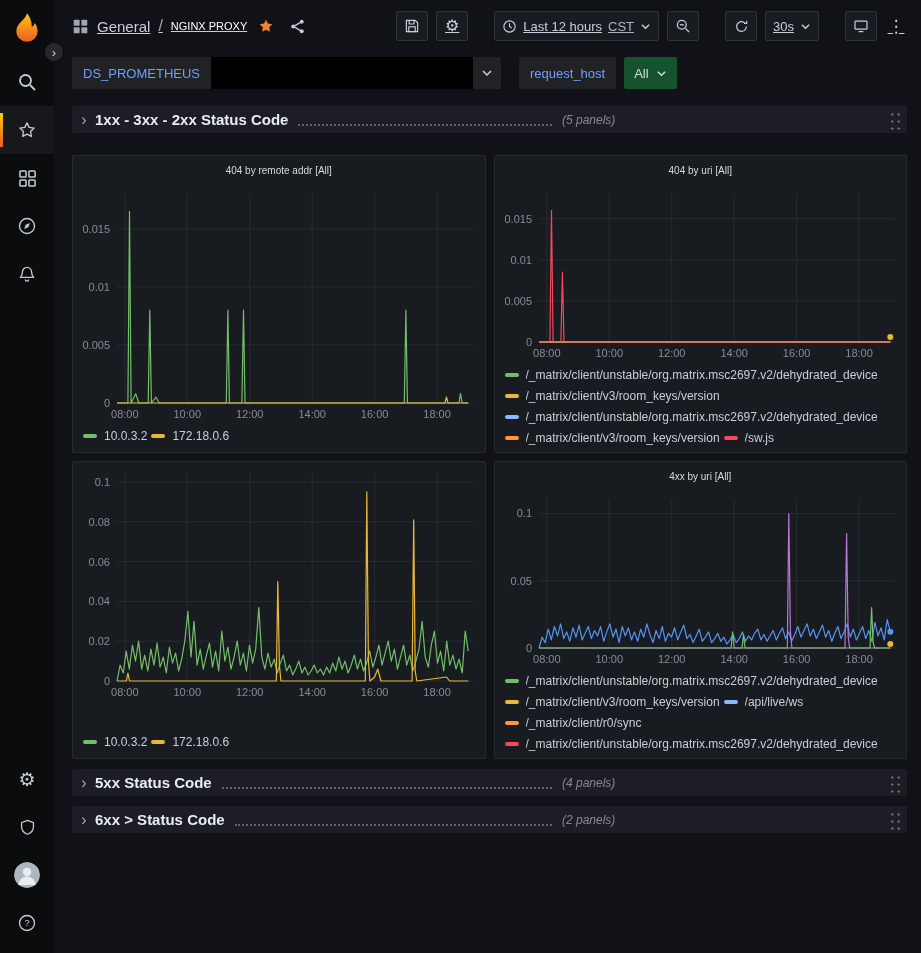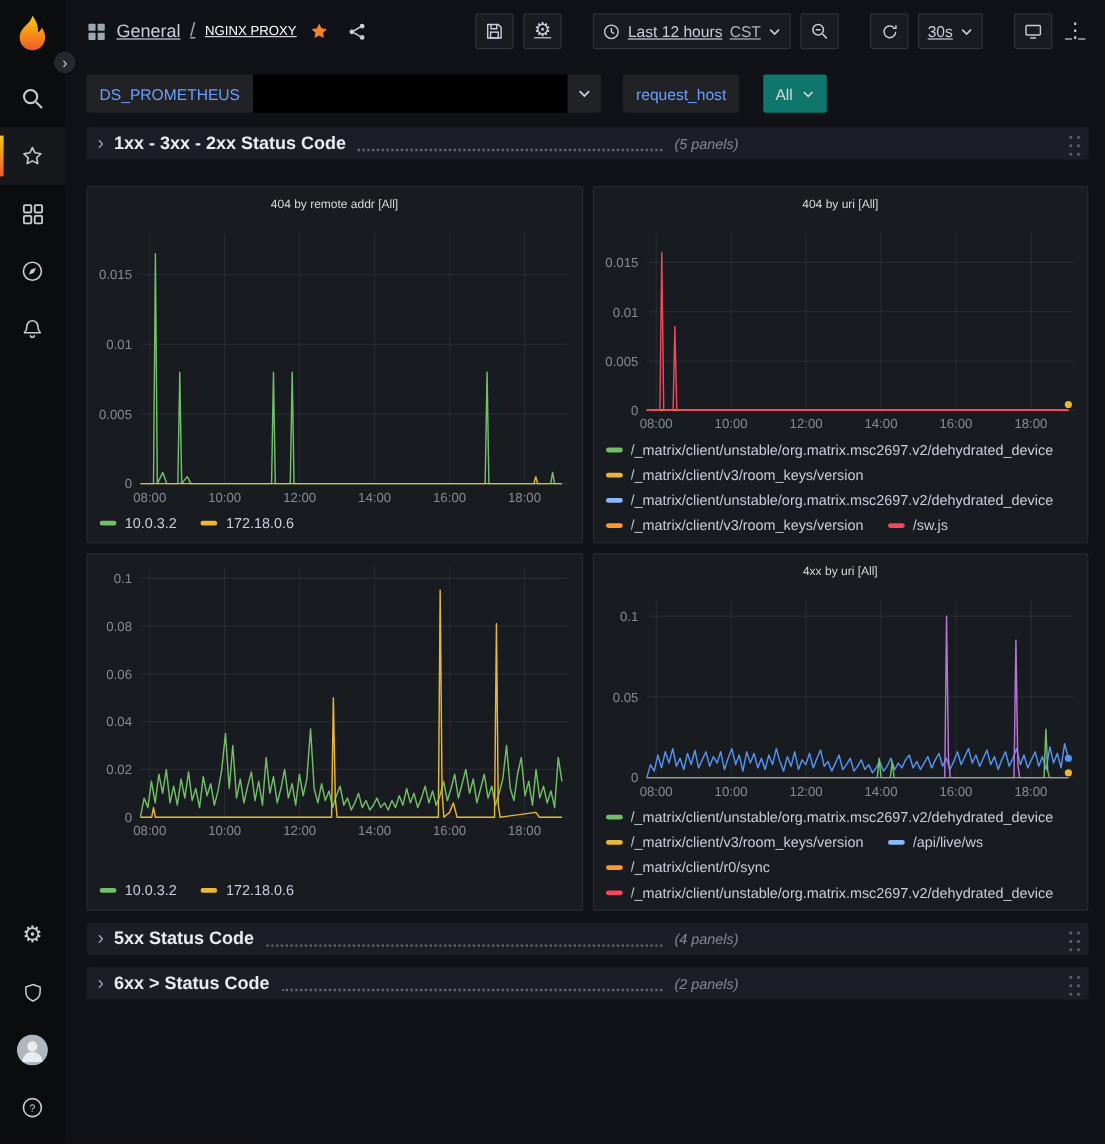--- a/index.html
+++ b/index.html
@@ -22,45 +22,45 @@
   .crumb-sep{color:#9fa7b3;}
   .crumb-title{font-size:11px;color:#ffffff;font-weight:500;cursor:pointer;}
   .star-btn{color:#f08229;display:flex;margin-left:2px;cursor:pointer;}
   .share-btn{color:#ccccdc;display:flex;margin-left:6px;cursor:pointer;}
   .tb-right{margin-left:auto;display:flex;align-items:center;gap:8px;}
   .tb-btn{height:30px;min-width:32px;padding:0 7px;display:flex;align-items:center;justify-content:center;gap:6px;background:#181b1f;border:1px solid #2f3237;border-radius:2px;color:#ccccdc;font-size:13px;cursor:pointer;box-sizing:border-box;white-space:nowrap;}
   .tb-btn .dim{opacity:.85;}
   .tb-kebab{border:none;background:transparent;min-width:22px;padding:0 2px;font-size:17px;}
   .sp16{width:10px;}
   
-  .subbar{height:42px;flex:none;display:flex;align-items:flex-end;padding:0 0 8px 18px;}
+  .subbar{height:42px;flex:none;display:flex;align-items:center;padding:0 0 8px 18px;}
   .var-label{height:32px;display:flex;align-items:center;padding:0 11px;background:#202226;color:#6e9fff;font-size:13px;font-weight:500;border-radius:2px 0 0 2px;cursor:pointer;}
   .var-redacted{height:32px;width:262px;background:#000;cursor:pointer;}
   .var-caret{height:32px;width:28px;background:#202226;display:flex;align-items:center;justify-content:center;color:#ccccdc;border-radius:0 2px 2px 0;cursor:pointer;}
   .var-gap{width:18px;}
-  .var-value{height:32px;display:flex;align-items:center;gap:7px;padding:0 10px;background:#0f766e;color:#d8d9da;font-size:13px;border-radius:2px;margin-left:20px;cursor:pointer;}
+  .var-value{height:32px;display:flex;align-items:center;gap:7px;padding:0 10px;background:#14532d;color:#d8d9da;font-size:13px;border-radius:2px;margin-left:8px;cursor:pointer;}
   
   .content{flex:1;padding:4px 14px 0 18px;display:flex;flex-direction:column;min-height:0;}
   .row-header{display:flex;align-items:center;height:27px;padding:0 6px 0 4px;border-radius:2px;cursor:pointer;flex:none;}
   .row-header.collapsed{background:rgba(204,204,220,0.07);}
   .row-left{display:flex;align-items:center;width:486px;flex:none;min-width:0;}
   .chev{color:#9fa7b3;font-size:16px;width:16px;text-align:center;flex:none;display:inline-block;}
   .chev.down{transform:rotate(90deg);}
   .row-title{font-size:15px;font-weight:700;color:#e9edf2;white-space:nowrap;margin-left:3px;}
   .row-dots{flex:1;height:10px;margin:0 10px;border-bottom:2px dotted rgba(204,204,220,0.4);}
   .row-count{font-size:12px;font-style:italic;color:rgba(204,204,220,0.6);white-space:nowrap;}
   .drag-handle{margin-left:auto;width:13px;height:22px;background-image:radial-gradient(rgba(204,204,220,0.45) 1.1px,transparent 1.3px);background-size:6.5px 7px;background-position:1px 2px;cursor:grab;flex:none;}
   .mb14{margin-bottom:14px;}.mb10{margin-bottom:10px;}
   .grid{display:grid;grid-template-columns:1fr 1fr;gap:8px;margin:8px 0 10px;flex:none;}
   .panel{height:298px;background:#181b1f;border:1px solid rgba(204,204,220,0.09);border-radius:2px;display:flex;flex-direction:column;box-sizing:border-box;min-width:0;overflow:hidden;}
   .panel-title{height:28px;flex:none;display:flex;align-items:center;justify-content:center;font-size:10px;font-weight:500;color:#d8d9da;cursor:pointer;}
   .chart{flex:1;min-height:0;}
   .chart svg{display:block;}
   .chart svg .tick{font-size:11px;fill:rgba(204,204,220,0.62);font-family:"Liberation Sans","DejaVu Sans",sans-serif;}
-  .legend{flex:none;display:flex;flex-wrap:wrap;align-content:flex-start;column-gap:20px;padding:2px 10px 6px;overflow:hidden;}
+  .legend{flex:none;display:flex;flex-wrap:wrap;align-content:flex-start;column-gap:4px;padding:2px 10px 6px;overflow:hidden;}
   .legend.clip{height:88px;padding-bottom:0;}
   .legend-item{display:flex;align-items:center;gap:7px;height:21px;font-size:12px;color:#ccccdc;white-space:nowrap;max-width:100%;overflow:hidden;cursor:pointer;}
   .swatch{width:14px;height:4px;border-radius:2px;flex:none;}
 </style>
 </head>
 <body>
 
 <div class="app">
 
   <aside class="sidebar">

